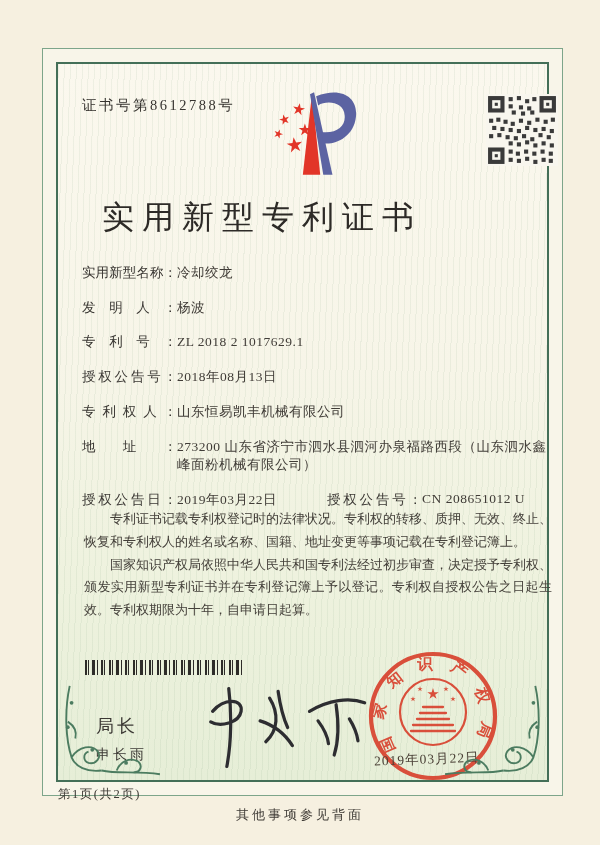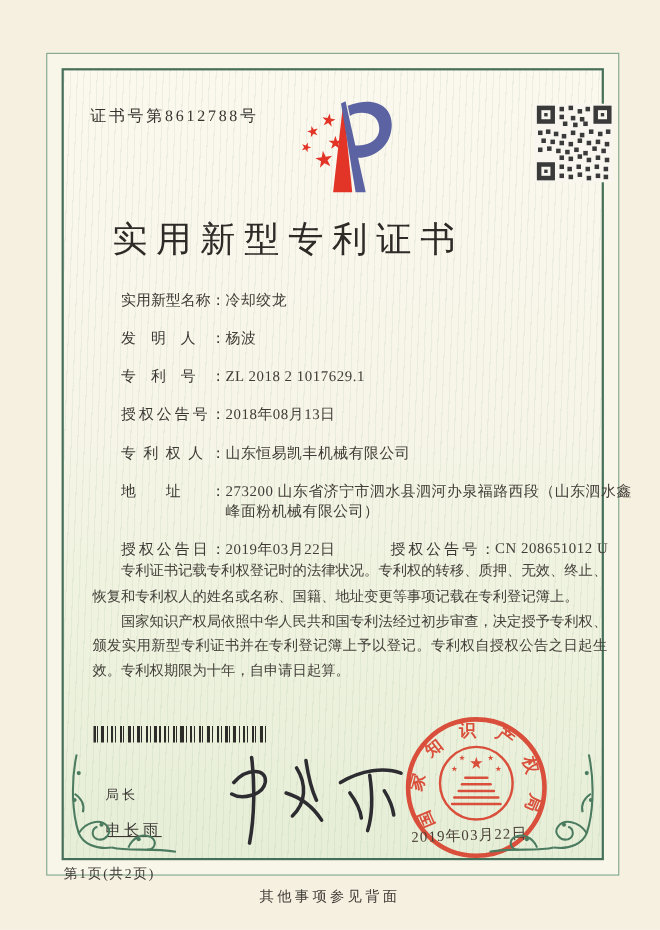--- a/index.html
+++ b/index.html
@@ -32,21 +32,21 @@
     font-size:14.5px; letter-spacing:2.5px; color:#36332f;
   }
   .logo { position:absolute; left:205px; top:22px; width:94px; height:96px; }
   .qr { position:absolute; left:428px; top:30px; width:72px; height:72px; }
   .title {
     position:absolute; left:0; top:132px; width:100%;
     text-align:left; font-size:32px; font-weight:400;
     letter-spacing:8px; color:#2d2a27;margin-left:44px;
   }
   
-  .fields { position:absolute; left:24px; top:200px; width:470px; font-size:13.5px;margin-left:28px; }
+  .fields { position:absolute; left:24px; top:200px; width:470px; font-size:13.5px; }
   .frow { display:flex; margin-bottom:16.5px; line-height:1.35; }
   .f-label {
     flex:0 0 95px; width:95px;
     text-align:justify; text-align-last:justify;
     color:#3a3733;
   }
   .f-value { flex:1; letter-spacing:0.5px; color:#403c37; }
   .grant-row { display:flex; margin-top:2px; }
   .grant-left { display:flex; width:245px; }
   .grant-right { display:flex; flex:1; }
@@ -62,22 +62,22 @@
     position:absolute; left:27px; top:596px; width:158px; height:15px;
     background-image:repeating-linear-gradient(90deg,
       #2e2c29 0 2px, rgba(0,0,0,0) 2px 3px,
       #2e2c29 3px 4px, rgba(0,0,0,0) 4px 7px,
       #2e2c29 7px 10px, rgba(0,0,0,0) 10px 12px,
       #2e2c29 12px 13px, rgba(0,0,0,0) 13px 16px,
       #2e2c29 16px 18px, rgba(0,0,0,0) 18px 19.5px,
       #2e2c29 19.5px 20.5px, rgba(0,0,0,0) 20.5px 24px);
   }
   
-  .officer-title { position:absolute; left:38px; top:650px; font-size:12px; letter-spacing:3px; color:#3b3834; }
-  .officer-name  { position:absolute; left:38px; top:682px; font-size:14px; letter-spacing:3px; color:#3b3834;text-decoration:underline; }
+  .officer-title { position:absolute; left:38px; top:650px; font-size:18px; letter-spacing:3px; color:#3b3834; }
+  .officer-name  { position:absolute; left:38px; top:682px; font-size:14px; letter-spacing:3px; color:#3b3834; }
   .signature { position:absolute; left:128px; top:618px; width:190px; height:92px; }
   
   .seal { position:absolute; left:306px; top:583px; width:138px; height:138px; opacity:0.92; }
   .seal-date {
     position:absolute; left:316px; top:686px; width:140px;
     font-size:13.5px; letter-spacing:1px; color:#4a4036;
     transform:rotate(-2deg);
   }
   
   .page-num {

